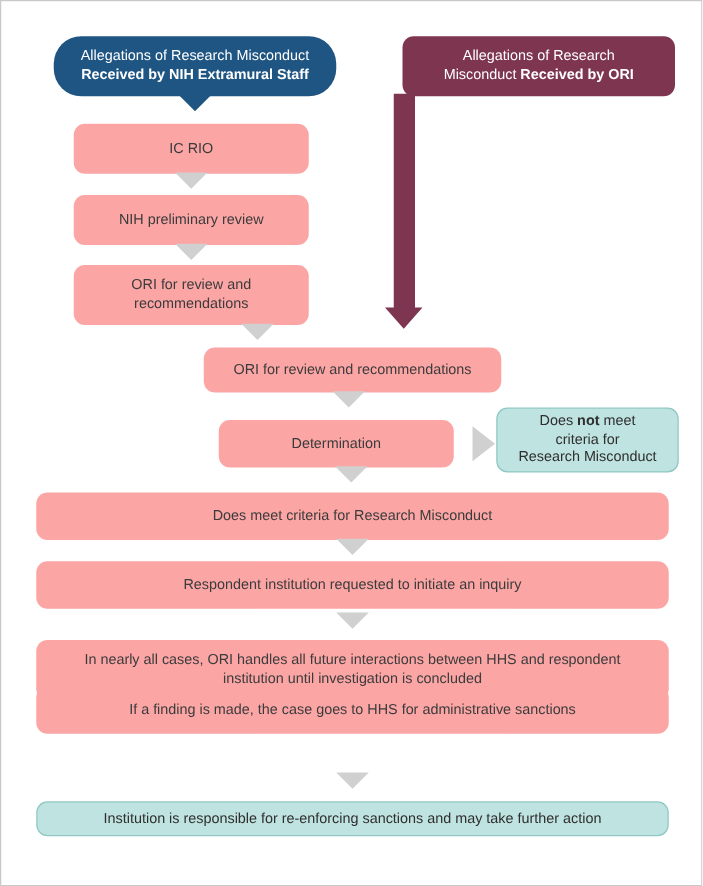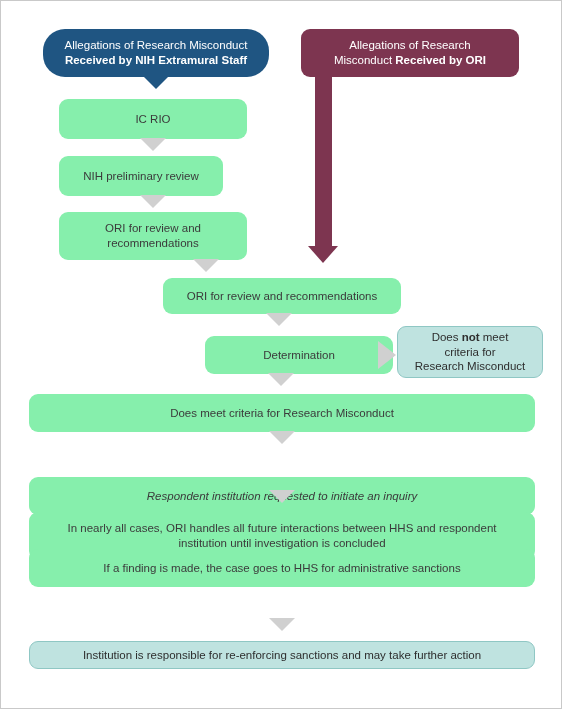--- a/index.html
+++ b/index.html
@@ -28,34 +28,35 @@
     align-items: center;
     justify-content: center;
     text-align: center;
     border-radius: 9px;
     line-height: 1.28;
     padding: 4px 10px;
   }
   .node .txt { display: block; width: 100%; }
 
   .gray {
-    background: #86efac;
+    background: #fca5a5;
     color: #3b3b3b;
     font-size: 11.5px;
   }
   .blue {
     background: #1f5582;
     color: #ffffff;
     font-size: 11.5px;
     border-radius: 22px;
   }
   .maroon {
     background: #7d3550;
     color: #ffffff;
     font-size: 11.5px;
+    margin-left: 21px;
   }
   .teal {
     background: #bfe3e0;
     color: #2e2e2e;
     border: 1.5px solid #8fc7c4;
     font-size: 11.5px;
   }
   b { font-weight: bold; }
 
   
@@ -114,58 +115,58 @@
   </div>
 
   <div class="stem" style="left:314px; top:74px; width:17px; height:172px;"></div>
   <div class="stem-head" style="left:307px; top:245px;"></div>
 
   <div class="node gray" style="left:58px; top:98px; width:188px; height:40px;">
     <span class="txt">IC RIO</span>
   </div>
   <div class="tab-down g" style="left:139px; top:137px;"></div>
 
-  <div class="node gray" style="left:58px; top:155px; width:164px; height:40px;">
+  <div class="node gray" style="left:58px; top:155px; width:188px; height:40px;">
     <span class="txt">NIH preliminary review</span>
   </div>
   <div class="tab-down g" style="left:139px; top:194px;"></div>
 
   <div class="node gray" style="left:58px; top:211px; width:188px; height:48px;">
     <span class="txt">
       <span>ORI for review and</span><br>
       <span>recommendations</span>
     </span>
   </div>
   <div class="tab-down g" style="left:192px; top:258px;"></div>
 
   <div class="node gray" style="left:162px; top:277px; width:238px; height:36px;">
     <span class="txt">ORI for review and recommendations</span>
   </div>
   <div class="tab-down g" style="left:265px; top:312px;"></div>
 
-  <div class="node gray" style="left:204px; top:335px; width:188px; height:38px;text-align:center;">
+  <div class="node gray" style="left:174px; top:335px; width:188px; height:38px;text-align:center;">
     <span class="txt">Determination</span>
   </div>
   <div class="tab-right" style="left:377px; top:340px;"></div>
   <div class="tab-down g" style="left:267px; top:372px;"></div>
 
   <div class="node teal" style="left:396px; top:325px; width:146px; height:52px;">
     <span class="txt">
       <span>Does </span><b>not</b><span> meet</span><br>
       <span>criteria for</span><br>
       <span>Research Misconduct</span>
     </span>
   </div>
 
   <div class="node gray" style="left:28px; top:393px; width:506px; height:38px;">
     <span class="txt">Does meet criteria for Research Misconduct</span>
   </div>
   <div class="tab-down g" style="left:268px; top:430px;"></div>
 
-  <div class="node gray" style="left:28px; top:476px; width:506px; height:38px;font-style:italic;">
+  <div class="node gray" style="left:28px; top:448px; width:506px; height:38px;">
     <span class="txt">Respondent institution requested to initiate an inquiry</span>
   </div>
   <div class="tab-down g" style="left:268px; top:489px;"></div>
 
   <div class="node gray" style="left:28px; top:511px; width:506px; height:48px;">
     <span class="txt">
       <span>In nearly all cases, ORI handles all future interactions between HHS and respondent</span><br>
       <span>institution until investigation is concluded</span>
     </span>
   </div>

